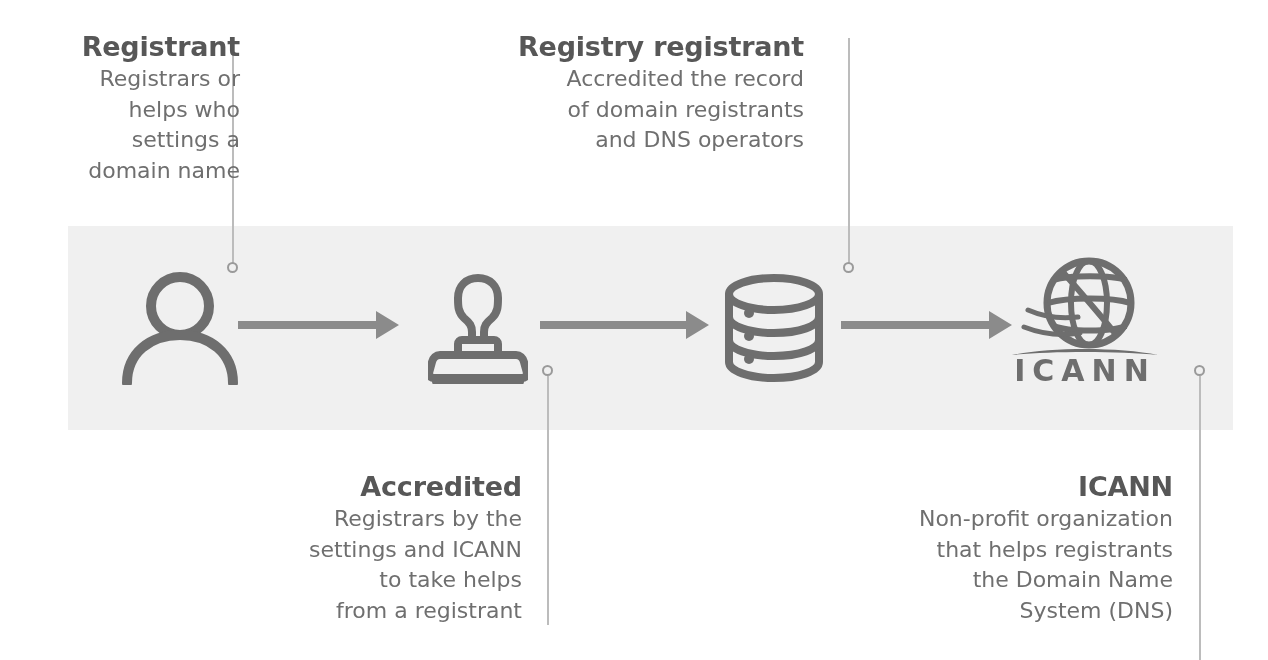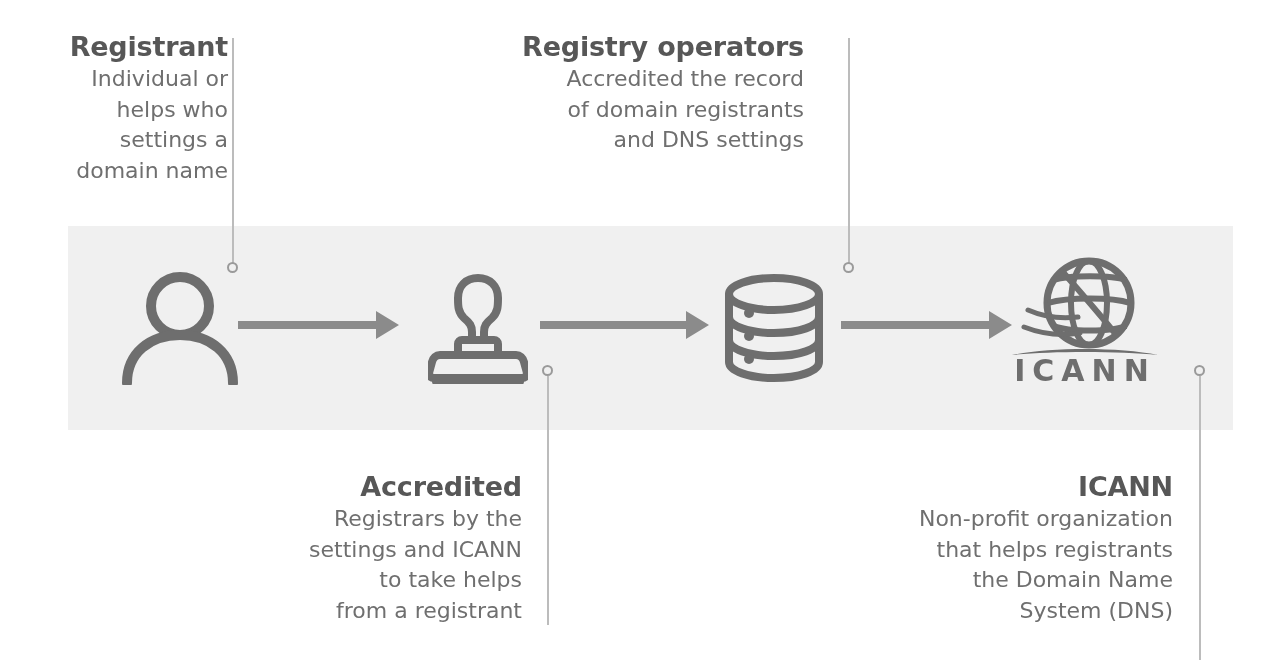--- a/index.html
+++ b/index.html
@@ -138,36 +138,36 @@
 
   <div class="conn-line" style="left:848px; top:38px; height:226px;"></div>
   <div class="conn-dot" style="left:843px; top:262px;"></div>
 
   <div class="conn-dot" style="left:542px; top:365px;"></div>
   <div class="conn-line" style="left:547px; top:376px; height:249px;"></div>
 
   <div class="conn-dot" style="left:1194px; top:365px;"></div>
   <div class="conn-line" style="left:1199px; top:376px; height:284px;"></div>
 
-  <div class="callout" style="left:4px; top:30px; width:202px;padding-left:22px;">
+  <div class="callout" style="left:16px; top:30px; width:202px;padding-left:22px;">
     <div class="title">Registrant</div>
     <div class="desc">
-      <div>Individual or</div>
+      <div>Registrars or</div>
       <div>helps who</div>
       <div>settings a</div>
       <div>domain name</div>
     </div>
   </div>
 
   <div class="callout" style="left:480px; top:30px; width:324px;">
-    <div class="title">Registry operators</div>
+    <div class="title">Registry registrant</div>
     <div class="desc">
       <div>Accredited the record</div>
       <div>of domain registrants</div>
-      <div>and DNS settings</div>
+      <div>and DNS operators</div>
     </div>
   </div>
 
   <div class="callout" style="left:230px; top:470px; width:292px;">
     <div class="title">Accredited</div>
     <div class="desc">
       <div>Registrars by the</div>
       <div>settings and ICANN</div>
       <div>to take helps</div>
       <div>from a registrant</div>

